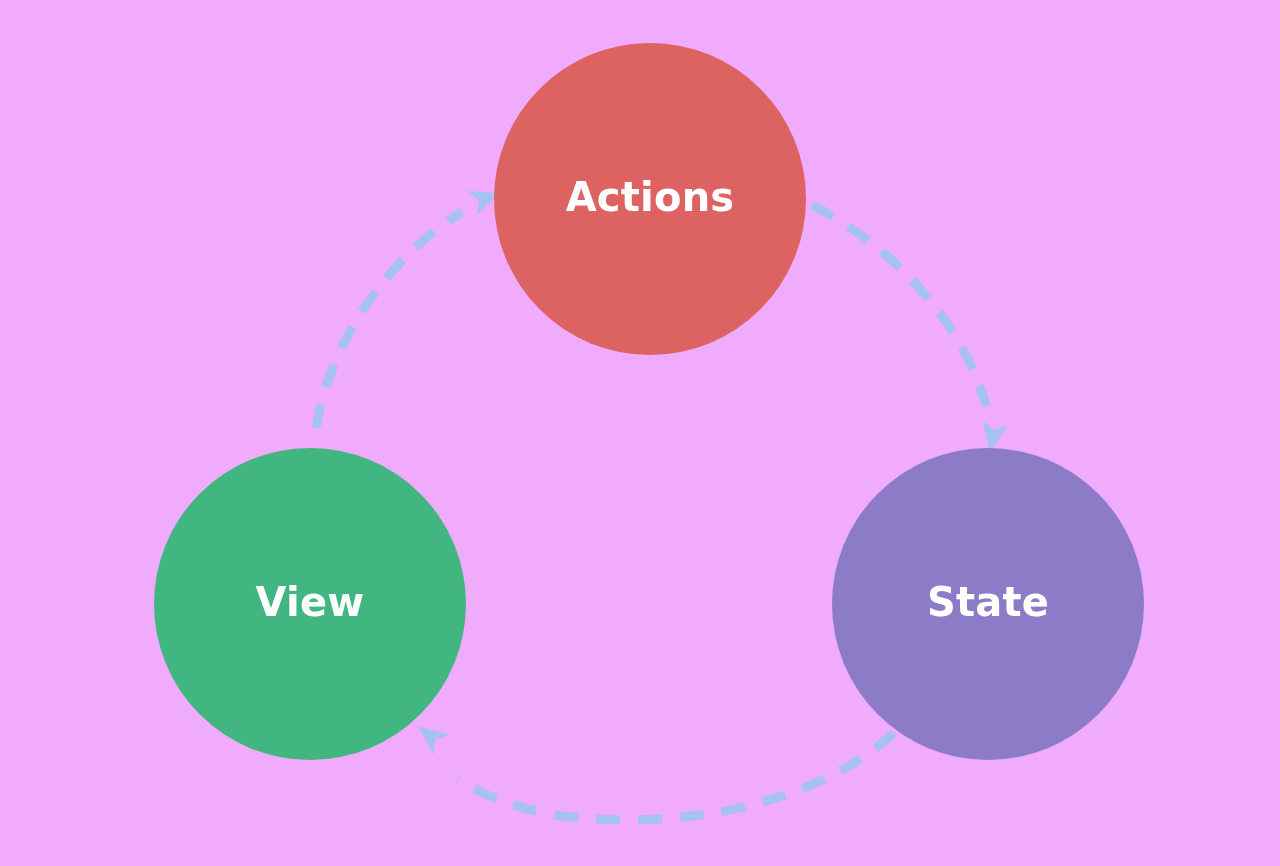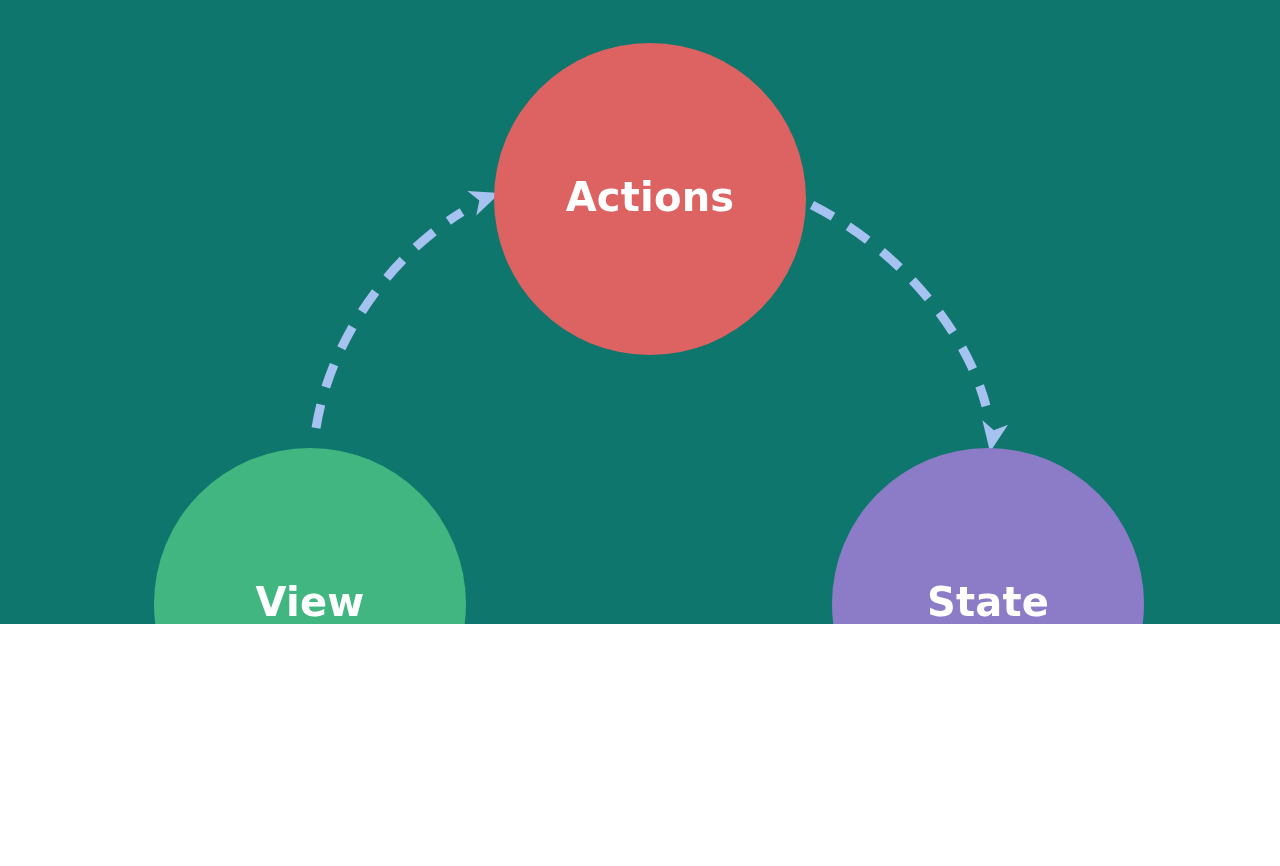--- a/index.html
+++ b/index.html
@@ -7,22 +7,22 @@
     margin: 0;
     padding: 0;
     background: #ffffff;
   }
   body {
     font-family: "DejaVu Sans", "Liberation Sans", sans-serif;
   }
   #canvas {
     position: relative;
     width: 1280px;
-    height: 624px;
-    background: #0f766e;
+    height: 866px;
+    background: #f0abfc;
     overflow: hidden;
   }
   #flow-svg {
     position: absolute;
     left: 0;
     top: 0;
     width: 1280px;
     height: 866px;
     display: block;
   }

